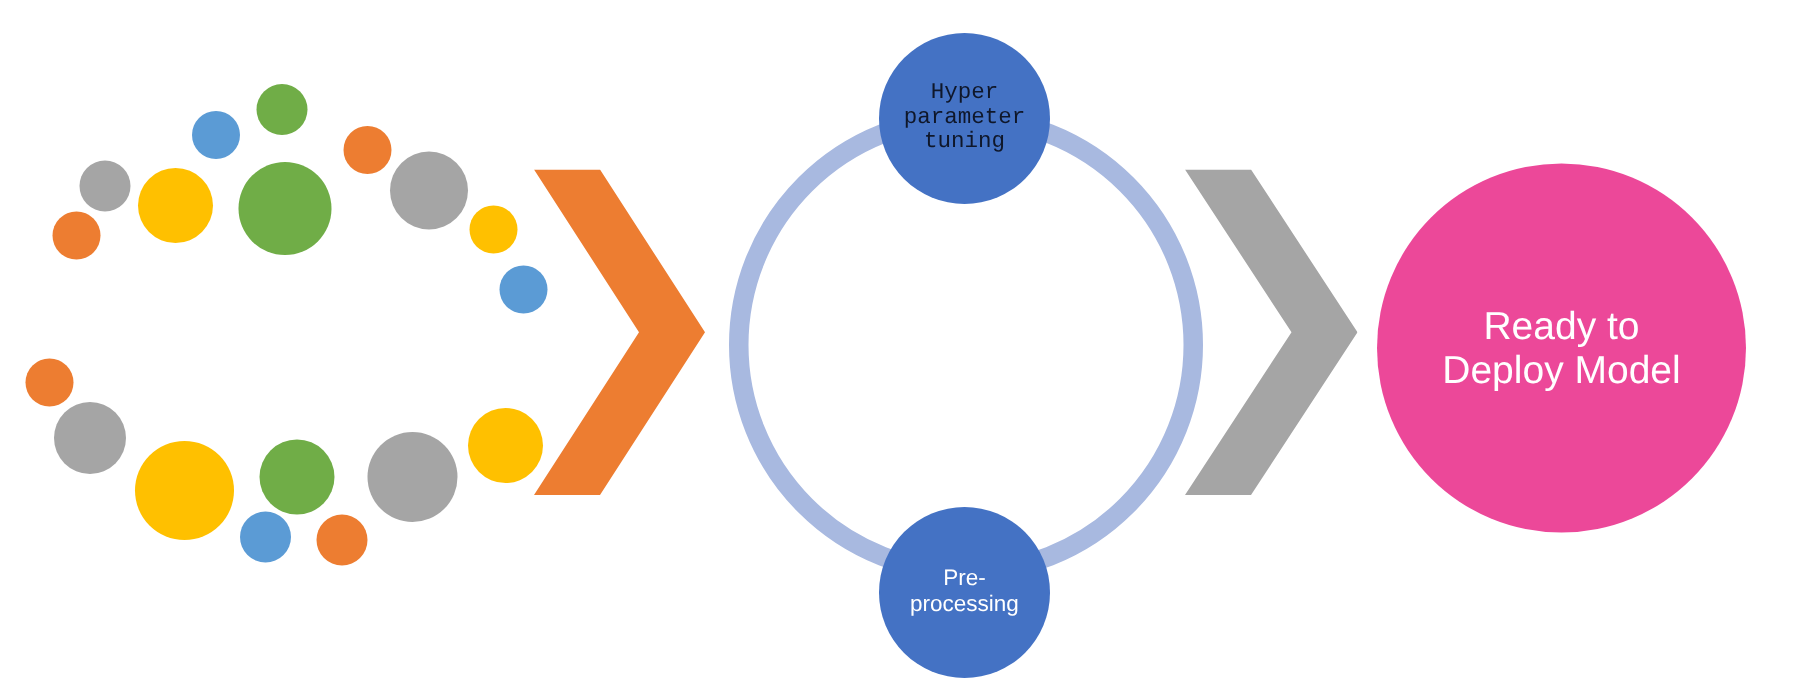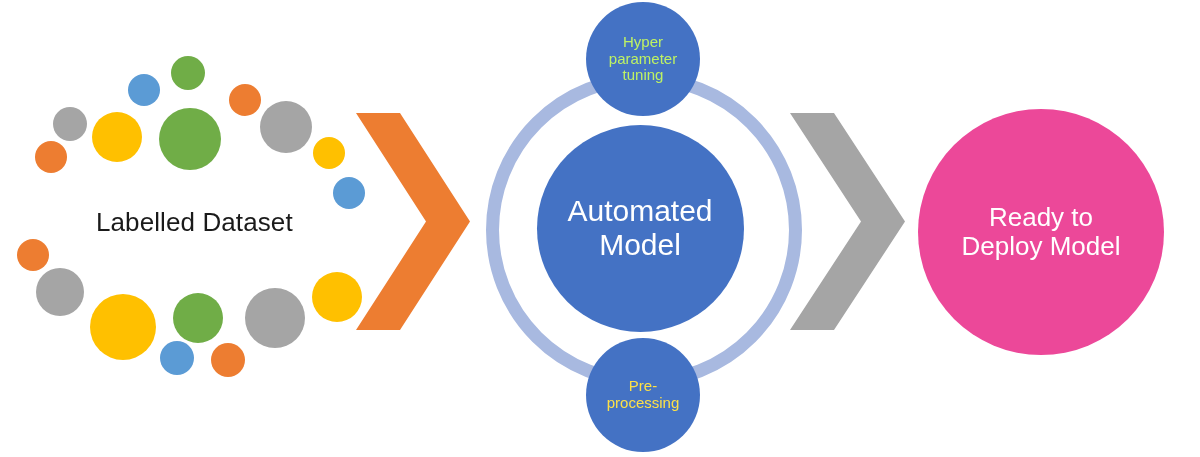--- a/index.html
+++ b/index.html
@@ -86,40 +86,35 @@
       <div class="dot" style="left: 17px; top: 239px; width: 32px; height: 32px; background: rgb(237, 125, 49);"></div>
       <div class="dot" style="left: 36px; top: 268px; width: 48px; height: 48px; background: rgb(165, 165, 165);"></div>
       <div class="dot" style="left: 90px; top: 294px; width: 66px; height: 66px; background: rgb(255, 192, 0);"></div>
       <div class="dot" style="left: 173px; top: 293px; width: 50px; height: 50px; background: rgb(112, 173, 71);"></div>
       <div class="dot" style="left: 160px; top: 341px; width: 34px; height: 34px; background: rgb(91, 155, 213);"></div>
       <div class="dot" style="left: 211px; top: 343px; width: 34px; height: 34px; background: rgb(237, 125, 49);"></div>
       <div class="dot" style="left: 245px; top: 288px; width: 60px; height: 60px; background: rgb(165, 165, 165);"></div>
       <div class="dot" style="left: 312px; top: 272px; width: 50px; height: 50px; background: rgb(255, 192, 0);"></div>
     </div>
 
-  <div id="dataset-label" style="left: 96px; top: 207px; color: rgb(26, 26, 26);">Labelled Dataset</div>
 
   <svg class="chevron" id="orange-chevron" viewBox="0 0 114 217" preserveAspectRatio="none" width="114" height="217" style="left: 356px; top: 113px;">
     <polygon id="orange-chevron-poly" points="0,0 44,0 114,108.5 44,217 0,217 70,108.5" fill="#ED7D31"></polygon>
   </svg>
 
   <div class="ring" id="cycle-ring" style="left: 486px; top: 72px; width: 316px; height: 316px; border: 13px solid rgb(168, 185, 224);"></div>
 
-  <div class="node-circle" id="automated-model" style="left: 536.5px; top: 124.5px; width: 207px; height: 207px; background: rgb(68, 114, 196); color: rgb(255, 255, 255);">
-    <span class="node-label lbl-auto" style="font-size: 30px;">Automated
-Model</span>
-  </div>
 
-  <div class="node-circle" id="hyper-node" style="left: 586px; top: 2px; width: 114px; height: 114px; background: rgb(68, 114, 196); color: #bef264;">
+  <div class="node-circle" id="hyper-node" style="left: 586px; top: 22px; width: 114px; height: 114px; background: rgb(68, 114, 196); color: #0f172a; font-family: Liberation Mono, monospace;">
     <span class="node-label lbl-small" style="font-size: 15px;">Hyper
 parameter
 tuning</span>
   </div>
 
-  <div class="node-circle" id="prep-node" style="left: 586px; top: 338px; width: 114px; height: 114px; background: rgb(68, 114, 196); color: #fde047;">
+  <div class="node-circle" id="prep-node" style="left: 586px; top: 338px; width: 114px; height: 114px; background: rgb(68, 114, 196); color: #ffffff;">
     <span class="node-label lbl-small2" style="font-size: 15px;">Pre-
 processing</span>
   </div>
 
   <svg class="chevron" id="gray-chevron" viewBox="0 0 115 217" preserveAspectRatio="none" width="115" height="217" style="left: 790px; top: 113px;">
     <polygon id="gray-chevron-poly" points="0,0 44,0 115,108.5 44,217 0,217 71,108.5" fill="#A5A5A5"></polygon>
   </svg>
 
   <div class="node-circle" id="deploy-node" style="left: 918px; top: 109px; width: 246px; height: 246px; background: #ec4899; color: rgb(255, 255, 255);">
     <span class="node-label lbl-ready" style="font-size: 26px;">Ready to

